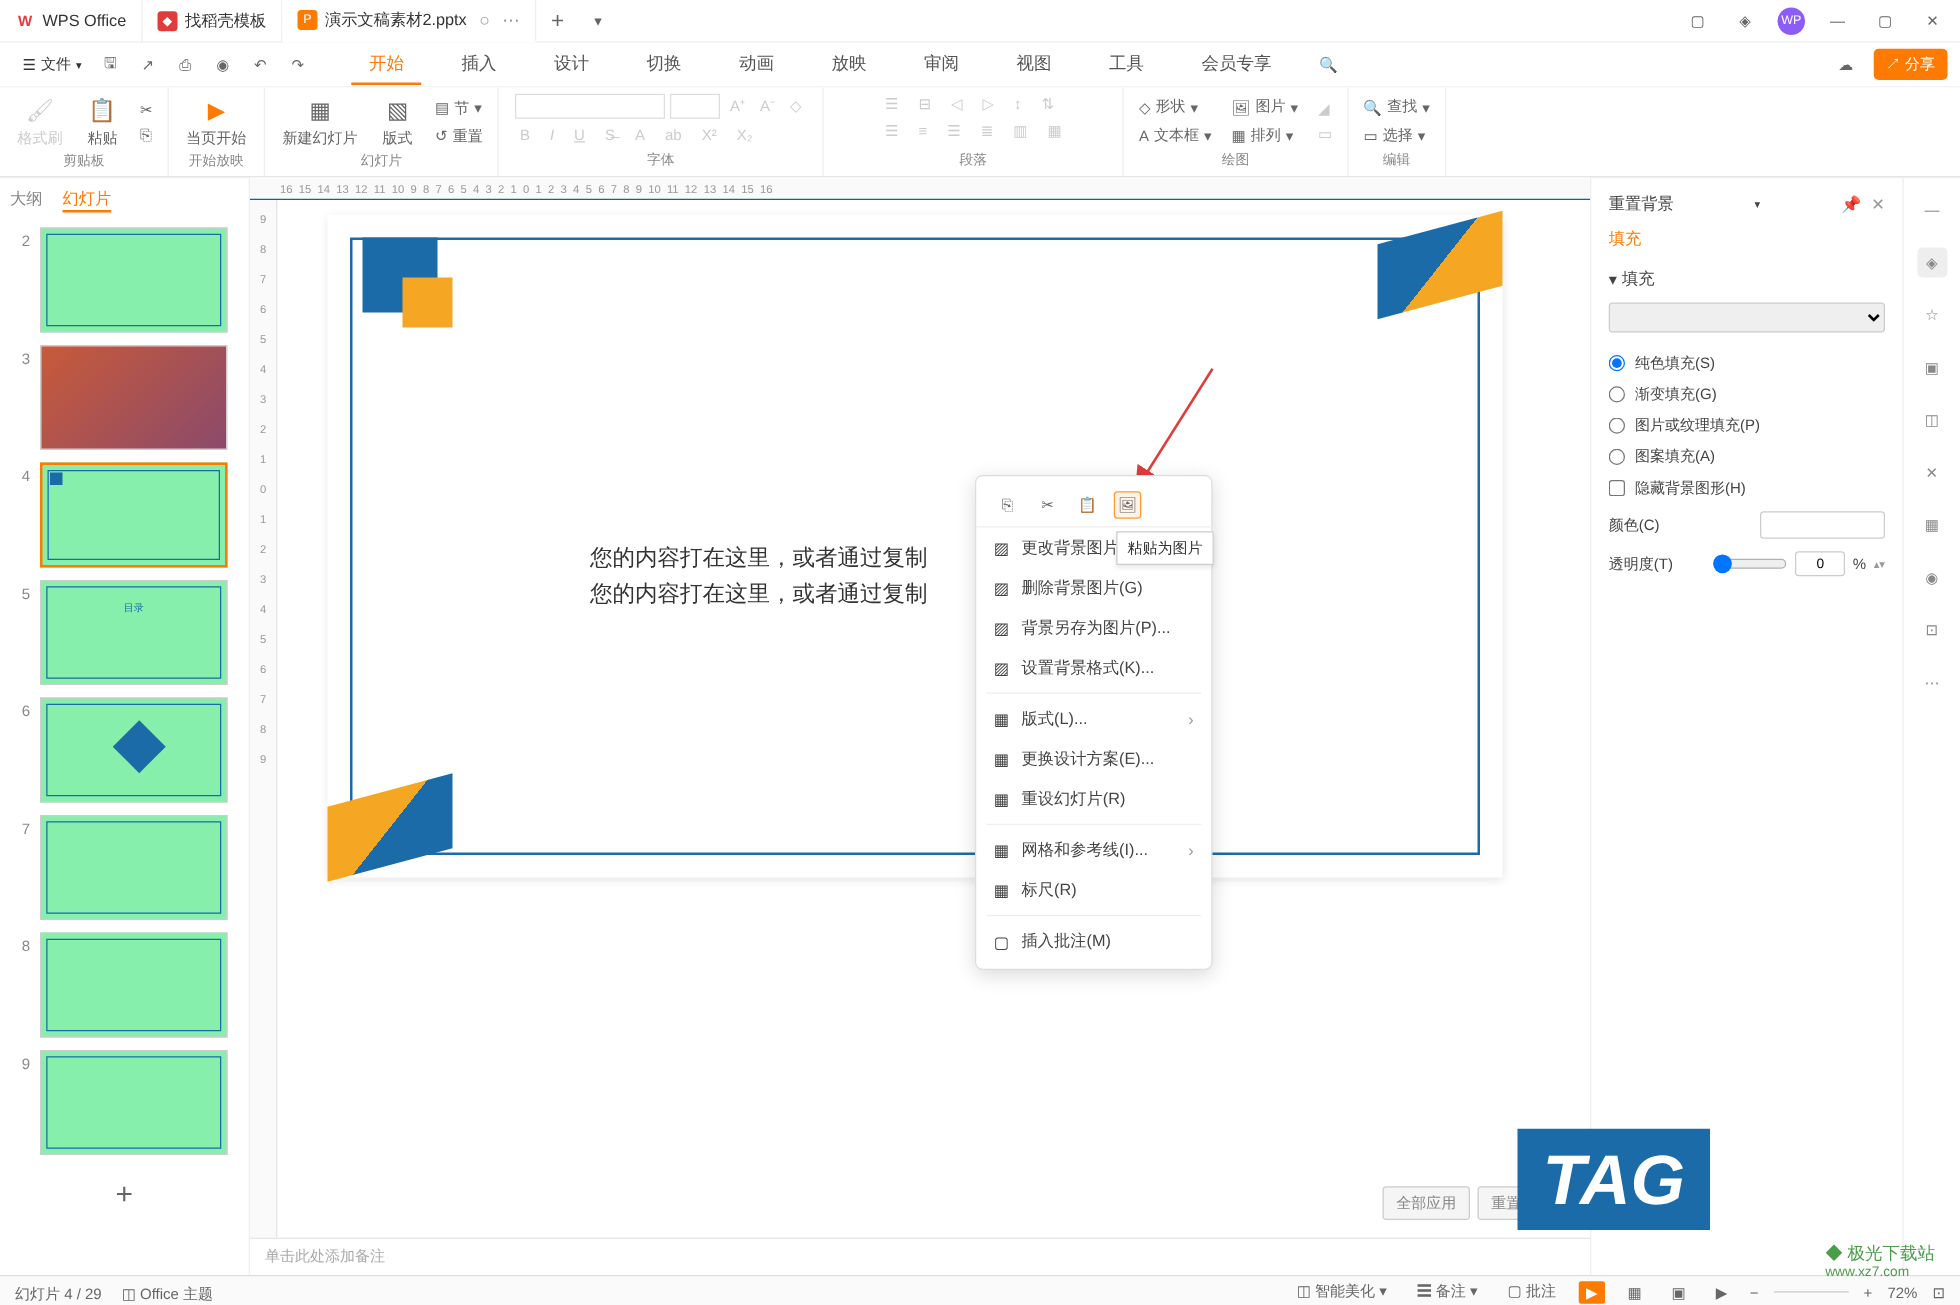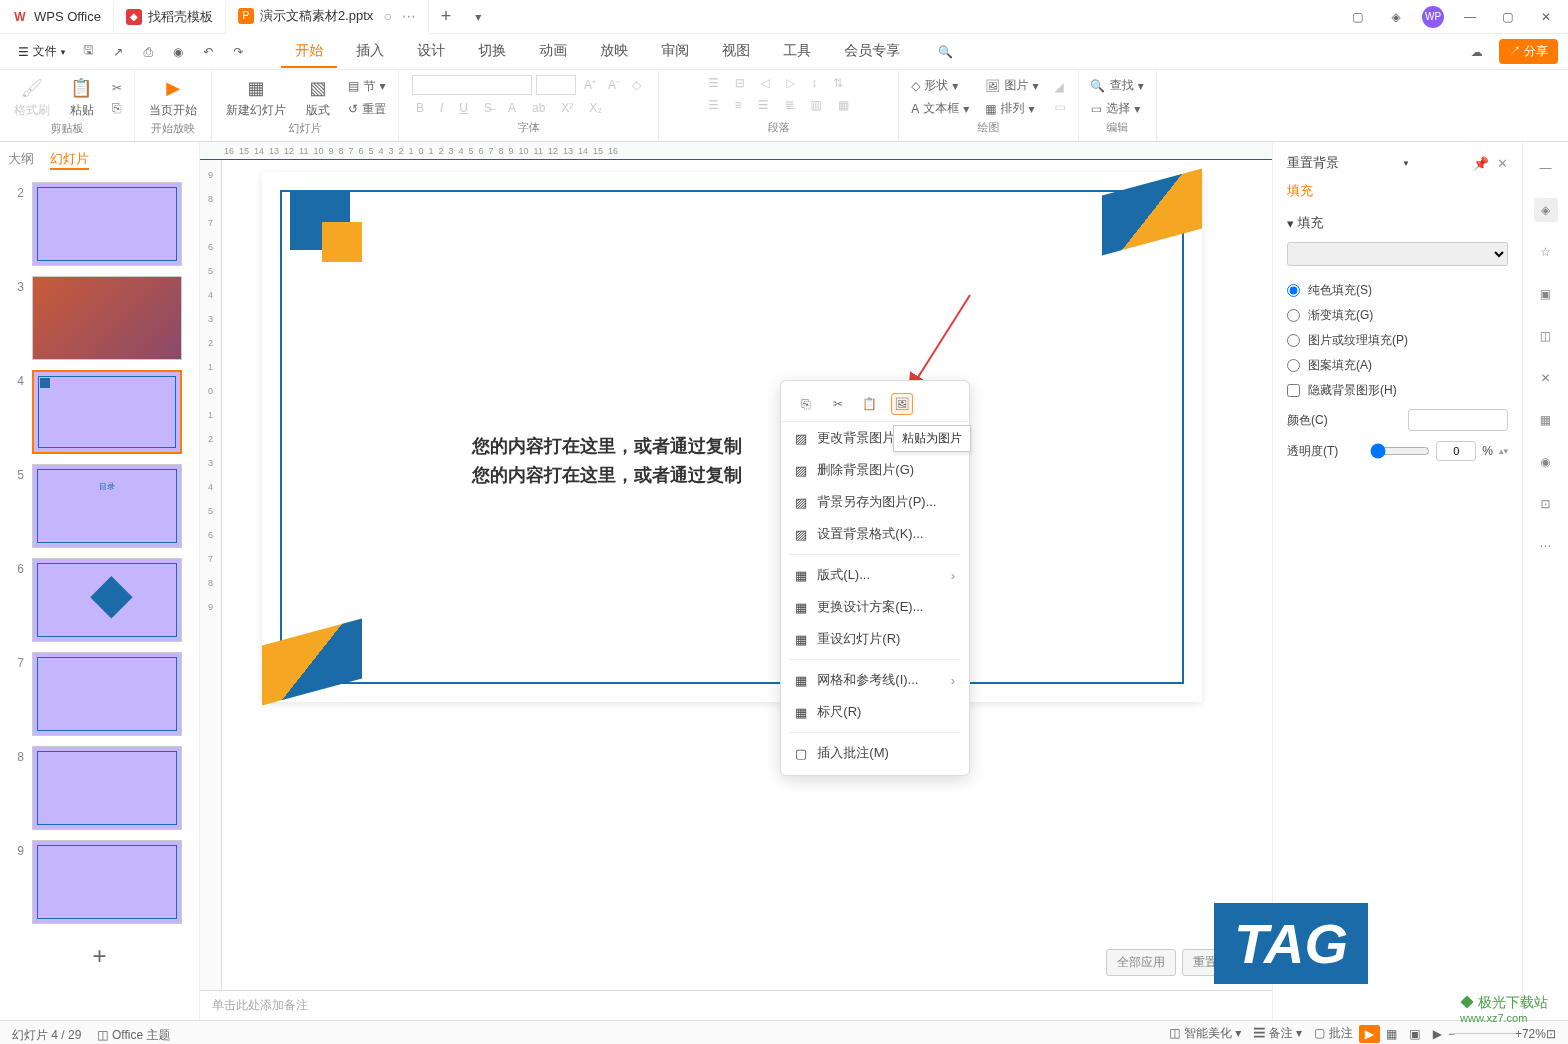--- a/index.html
+++ b/index.html
@@ -15,21 +15,21 @@
 .tab-close{color:#999;font-size:14px;margin-left:4px}
 .tab-add{padding:0 12px;color:#666;font-size:18px}
 .titlebar-right{margin-left:auto;display:flex;align-items:center;gap:14px;padding-right:10px}
 .tb-icon{width:24px;height:24px;display:flex;align-items:center;justify-content:center;color:#666;cursor:pointer}
 .avatar{width:22px;height:22px;border-radius:50%;background:#8b5cf6;color:#fff;display:flex;align-items:center;justify-content:center;font-size:10px}
 
 .menubar{height:36px;display:flex;align-items:center;padding:0 10px;gap:4px;border-bottom:1px solid #eee}
 .menu-file{padding:4px 8px;display:flex;align-items:center;gap:4px;color:#333}
 .menu-icons{display:flex;gap:8px;margin-right:12px}
 .mi{width:22px;height:22px;display:flex;align-items:center;justify-content:center;color:#666;border:1px solid transparent;border-radius:3px}
-.menu-tabs{display:flex;gap:5px;margin-left:16px}
+.menu-tabs{display:flex;gap:18px;margin-left:16px}
 .mtab{padding:6px 14px;color:#555;cursor:pointer;font-size:14px}
 .mtab.active{color:#ff7a00;border-bottom:2px solid #ff7a00}
 .menu-search{margin-left:20px;color:#999}
 .menu-right{margin-left:auto;display:flex;align-items:center;gap:10px}
 .share-btn{background:#ff7a00;color:#fff;padding:4px 10px;border-radius:4px;font-size:12px}
 
 .ribbon{height:72px;display:flex;border-bottom:1px solid #ddd;background:#fff}
 .rgroup{display:flex;flex-direction:column;align-items:center;justify-content:space-between;padding:4px 8px;border-right:1px solid #eee}
 .rgroup-row{display:flex;align-items:center;gap:8px;height:52px}
 .rbtn{display:flex;flex-direction:column;align-items:center;justify-content:center;gap:2px;padding:2px 6px;color:#666;cursor:pointer;font-size:12px}
@@ -41,36 +41,36 @@
 .rstack{display:flex;flex-direction:column;gap:2px}
 
 .main{display:flex;height:calc(100% - 34px - 36px - 72px - 24px)}
 .slidepanel{width:200px;border-right:1px solid #eee;display:flex;flex-direction:column}
 .sp-tabs{display:flex;justify-content:flex-start;gap:16px;padding:8px;font-size:13px}
 .sp-tab{color:#888;cursor:pointer}
 .sp-tab.active{color:#ff7a00;border-bottom:2px solid #ff7a00}
 .thumbs{flex:1;overflow-y:auto;padding:4px 10px}
 .thumb-row{display:flex;align-items:flex-start;gap:8px;margin-bottom:10px}
 .thumb-num{width:14px;text-align:right;color:#888;font-size:12px;padding-top:4px}
-.thumb{width:150px;height:84px;border:1px solid #ccc;background:#c4b5fd;position:relative;overflow:hidden;cursor:pointer}
+.thumb{width:150px;height:84px;border:1px solid #ccc;background:#86efac;position:relative;overflow:hidden;cursor:pointer}
 .thumb.active{border:2px solid #ff7a00}
 .thumb-add{text-align:center;font-size:24px;color:#666;padding:8px}
 
 .canvas-area{flex:1;display:flex;flex-direction:column;background:#fff;position:relative}
 .ruler-h{height:18px;background:#fafafa;border-bottom:1px solid #0369a1;font-size:9px;color:#999;display:flex;align-items:center;padding-left:24px;white-space:nowrap;overflow:hidden}
 .canvas-body{flex:1;display:flex;position:relative}
 .ruler-v{width:22px;background:#fafafa;border-right:1px solid #ddd;font-size:9px;color:#999;display:flex;flex-direction:column;align-items:center;padding-top:10px;gap:14px}
 .slide-wrap{flex:1;position:relative;overflow:hidden;background:#fff}
 .slide{position:absolute;left:40px;top:12px;width:940px;height:530px;background:#fff;box-shadow:0 2px 8px rgba(0,0,0,.1)}
 .slide-border{position:absolute;inset:18px;border:2px solid #1a6ba8}
 .corner-tl{position:absolute;left:28px;top:18px;width:60px;height:60px;background:#1a6ba8}
 .corner-tl2{position:absolute;left:60px;top:50px;width:40px;height:40px;background:#f5a623}
 .corner-tr{position:absolute;right:0;top:10px;width:100px;height:60px;background:linear-gradient(135deg,#1a6ba8 50%,#f5a623 50%);transform:skewY(-15deg)}
 .corner-bl{position:absolute;left:0;bottom:10px;width:100px;height:60px;background:linear-gradient(135deg,#f5a623 50%,#1a6ba8 50%);transform:skewY(-15deg)}
-.slide-text{position:absolute;left:210px;top:260px;font-size:18px;font-weight:bold;color:#333;line-height:1.6}
+.slide-text{position:absolute;left:210px;top:260px;font-size:18px;font-weight:normal;color:#333;line-height:1.6}
 .notes{height:30px;border-top:1px solid #ddd;padding:6px 12px;color:#aaa;font-size:12px}
 
 .ctxmenu{position:absolute;left:780px;top:380px;width:190px;background:#fff;border:1px solid #ddd;border-radius:6px;box-shadow:0 4px 16px rgba(0,0,0,.15);padding:6px 0;z-index:100}
 .ctx-icons{display:flex;gap:10px;padding:6px 14px;border-bottom:1px solid #eee}
 .ctx-icon{width:22px;height:22px;display:flex;align-items:center;justify-content:center;color:#666;cursor:pointer;border:1px solid transparent;border-radius:3px}
 .ctx-icon.hover{border-color:#ff9933;background:#fff3e6}
 .ctx-item{display:flex;align-items:center;gap:10px;padding:7px 14px;font-size:13px;color:#444;cursor:pointer}
 .ctx-arrow{margin-left:auto;color:#999}
 .ctx-sep{height:1px;background:#eee;margin:4px 8px}
 .tooltip{position:absolute;left:893px;top:425px;background:#fff;border:1px solid #ccc;padding:4px 8px;font-size:12px;color:#333;z-index:101;box-shadow:0 2px 4px rgba(0,0,0,.1)}
@@ -90,21 +90,21 @@
 .rp-row{display:flex;align-items:center;justify-content:space-between;margin:10px 0;font-size:12px}
 .rp-color-sel{width:100px;height:22px;border:1px solid #ccc;border-radius:3px}
 .rp-slider{display:flex;align-items:center;gap:6px}
 .rp-slider input[type=range]{width:60px}
 .rp-num{width:40px;height:20px;border:1px solid #ccc;border-radius:3px;text-align:center;font-size:11px}
 
 .sidetool{width:46px;border-left:1px solid #eee;display:flex;flex-direction:column;align-items:center;gap:18px;padding:14px 0}
 .st-icon{width:24px;height:24px;display:flex;align-items:center;justify-content:center;color:#888;cursor:pointer}
 
 .statusbar{height:24px;border-top:1px solid #ddd;display:flex;align-items:flex-end;padding:0 12px;gap:16px;font-size:12px;color:#666;background:#fafafa}
-.sb-right{margin-left:auto;display:flex;align-items:center;}
+.sb-right{margin-left:auto;display:flex;align-items:center;gap:12px}
 .sb-btn{padding:2px 6px;cursor:pointer}
 .sb-btn.orange{background:#ff7a00;color:#fff;border-radius:2px}
 
 .watermark{position:absolute;right:200px;bottom:60px;display:flex;align-items:center;gap:10px;z-index:50;pointer-events:none}
 .wm-text{font-size:42px;font-weight:bold;color:#e03c3c}
 .wm-sub{font-size:22px;color:#ff7a00}
 .wm-tag{background:#1a6ba8;color:#fff;font-size:56px;font-weight:bold;padding:8px 20px;font-style:italic}
 .wm-dl{position:absolute;right:20px;bottom:20px;color:#4a9e4a;font-size:14px;z-index:50}
 .bg-btns{position:absolute;right:20px;bottom:44px;display:flex;gap:6px;z-index:40}
 .bg-btn{padding:4px 10px;border:1px solid #ccc;background:#f5f5f5;font-size:12px;color:#888;border-radius:3px}

